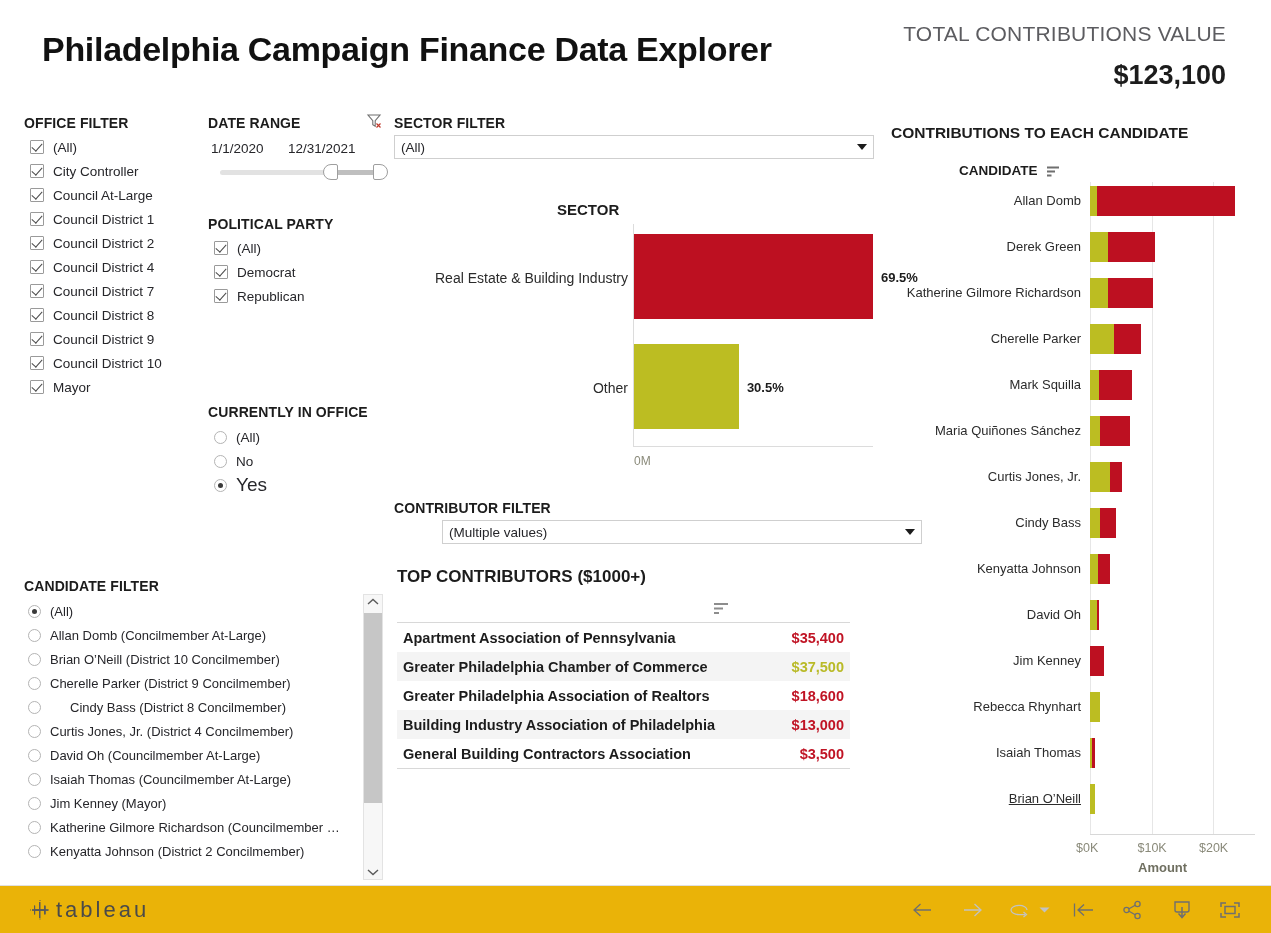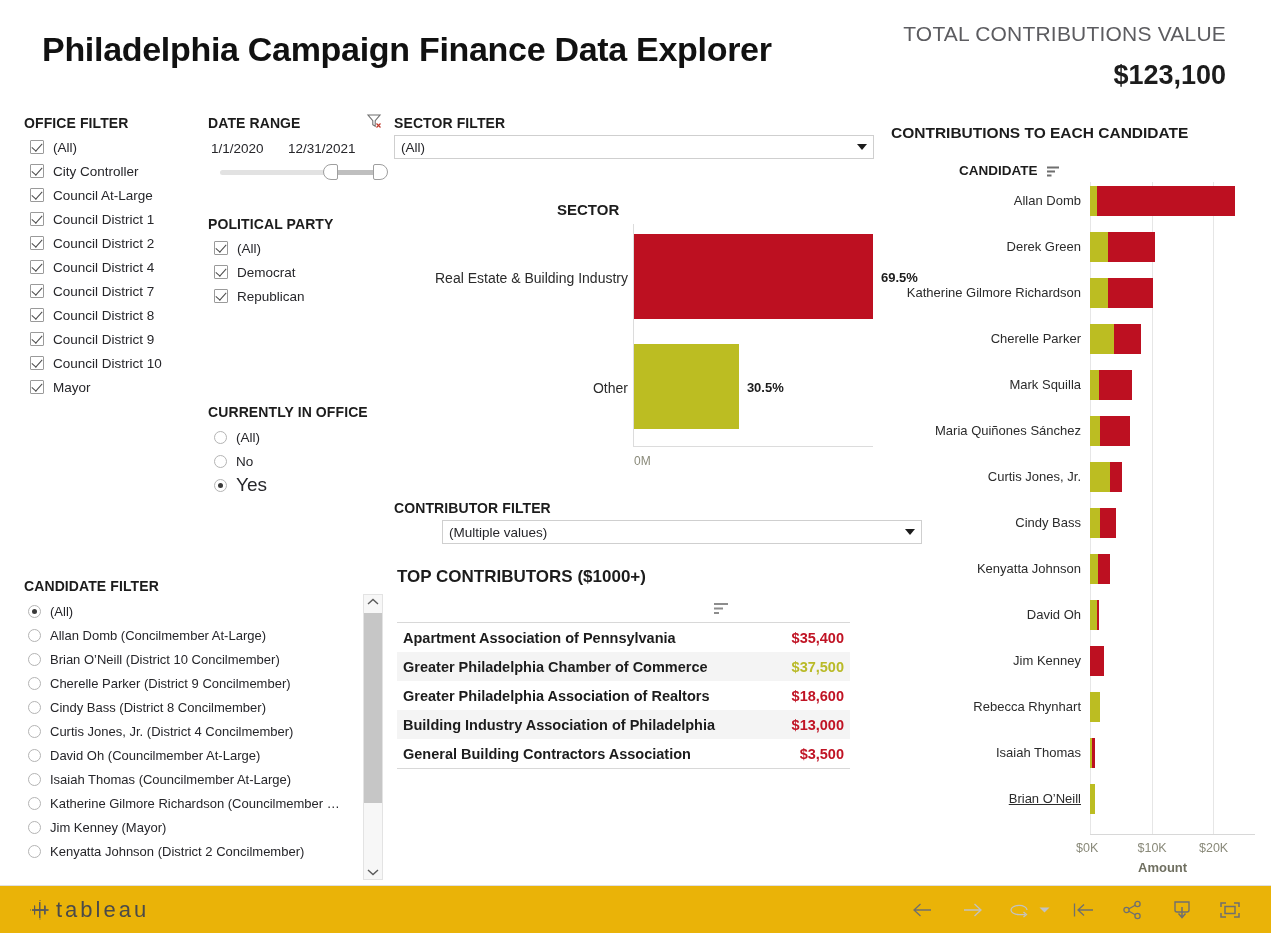--- a/index.html
+++ b/index.html
@@ -314,43 +314,43 @@
         <div class="cb-label" style="font-size: 13px;">Allan Domb (Concilmember At-Large)</div>
       </div>
       <div class="cb-row" style="height: 24px;">
         <div class="rbox"></div>
         <div class="cb-label" style="font-size: 13px;">Brian O’Neill (District 10 Concilmember)</div>
       </div>
       <div class="cb-row" style="height: 24px;">
         <div class="rbox"></div>
         <div class="cb-label" style="font-size: 13px;">Cherelle Parker (District 9 Concilmember)</div>
       </div>
-      <div class="cb-row" style="height: 24px;">
+      <div class="cb-row" style="height: 24px; gap: 20px;">
         <div class="rbox"></div>
         <div class="cb-label" style="font-size: 13px;">Cindy Bass (District 8 Concilmember)</div>
       </div>
       <div class="cb-row" style="height: 24px;">
         <div class="rbox"></div>
         <div class="cb-label" style="font-size: 13px;">Curtis Jones, Jr. (District 4 Concilmember)</div>
       </div>
       <div class="cb-row" style="height: 24px;">
         <div class="rbox"></div>
         <div class="cb-label" style="font-size: 13px;">David Oh (Councilmember At-Large)</div>
       </div>
       <div class="cb-row" style="height: 24px;">
         <div class="rbox"></div>
         <div class="cb-label" style="font-size: 13px;">Isaiah Thomas (Councilmember At-Large)</div>
       </div>
       <div class="cb-row" style="height: 24px;">
         <div class="rbox"></div>
+        <div class="cb-label" style="font-size: 13px;">Jim Kenney (Mayor)</div>
+      </div>
+      <div class="cb-row" style="height: 24px;">
+        <div class="rbox"></div>
         <div class="cb-label" style="font-size: 13px;">Katherine Gilmore Richardson (Councilmember …</div>
-      </div>
-      <div class="cb-row" style="height: 24px;">
-        <div class="rbox"></div>
-        <div class="cb-label" style="font-size: 13px;">Jim Kenney (Mayor)</div>
       </div>
       <div class="cb-row" style="height: 24px;">
         <div class="rbox"></div>
         <div class="cb-label" style="font-size: 13px;">Kenyatta Johnson (District 2 Concilmember)</div>
       </div>
     </div>
   <div class="sb" style="left:363px; top:594px; width:20px; height:286px;">
     <div class="sb-arrow" style="top:3px;">
       <svg width="12" height="8" viewBox="0 0 12 8">
           <path d="M1 6 L6 1.5 L11 6" fill="none" stroke="#5a5a5a" stroke-width="1.4"></path>

